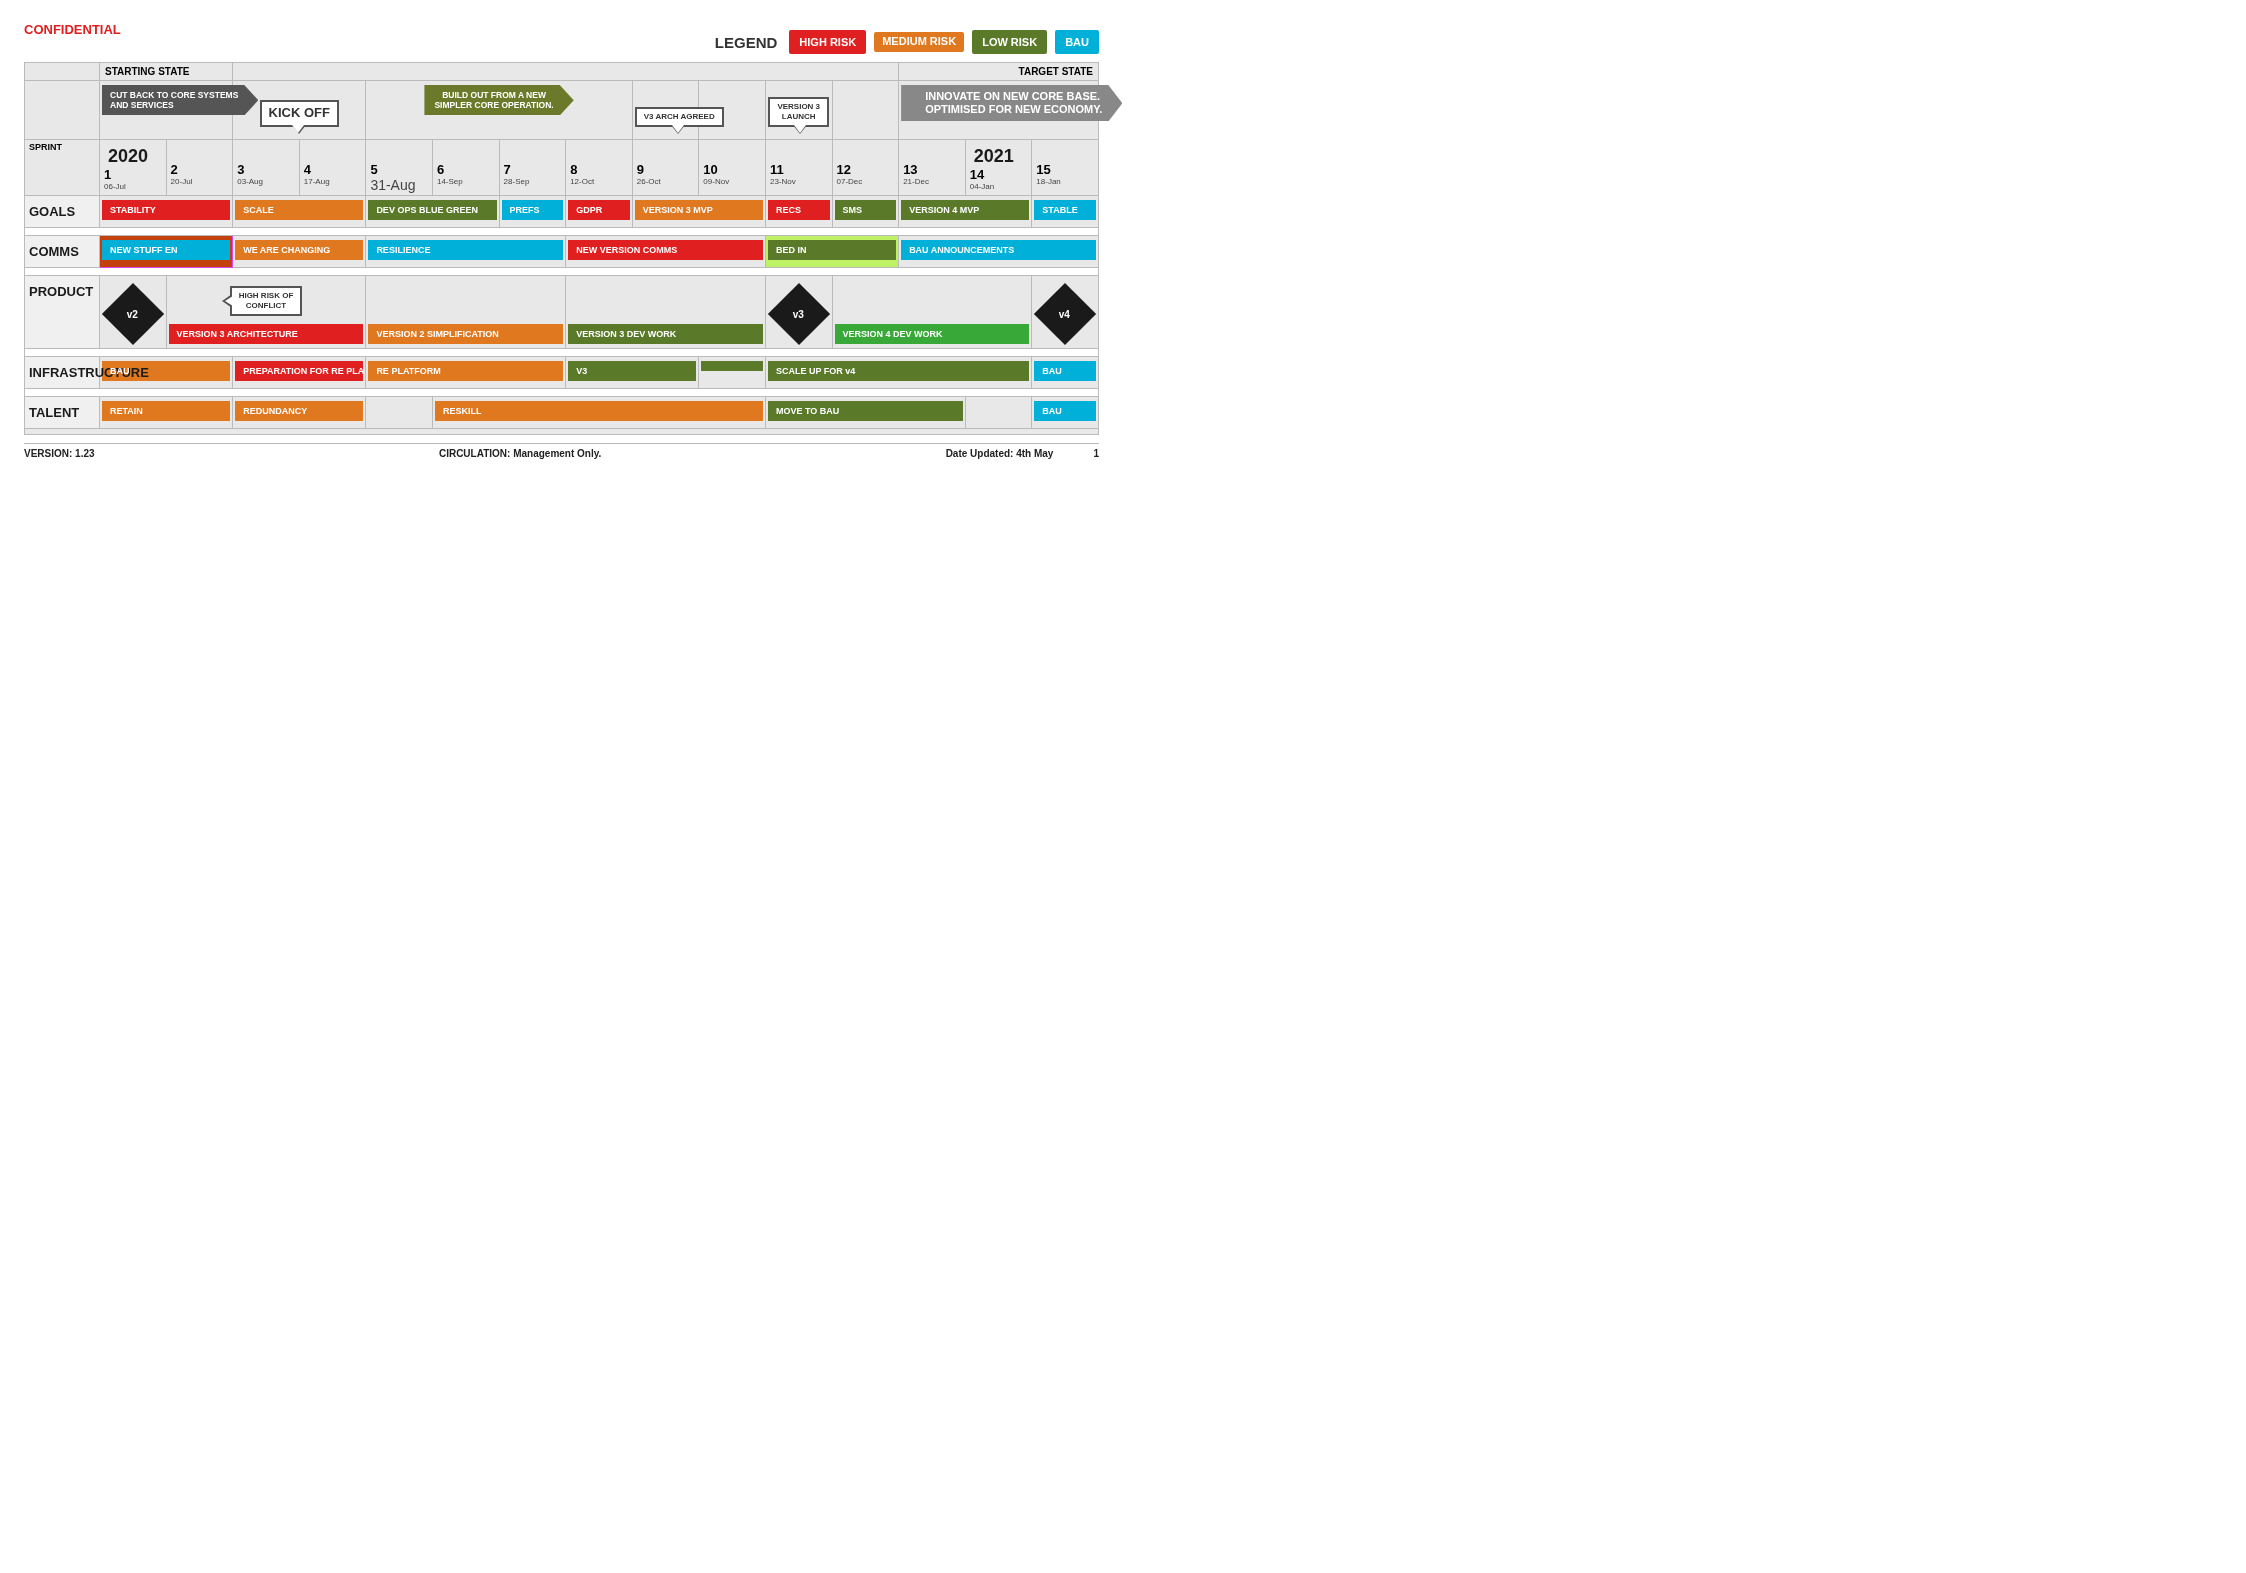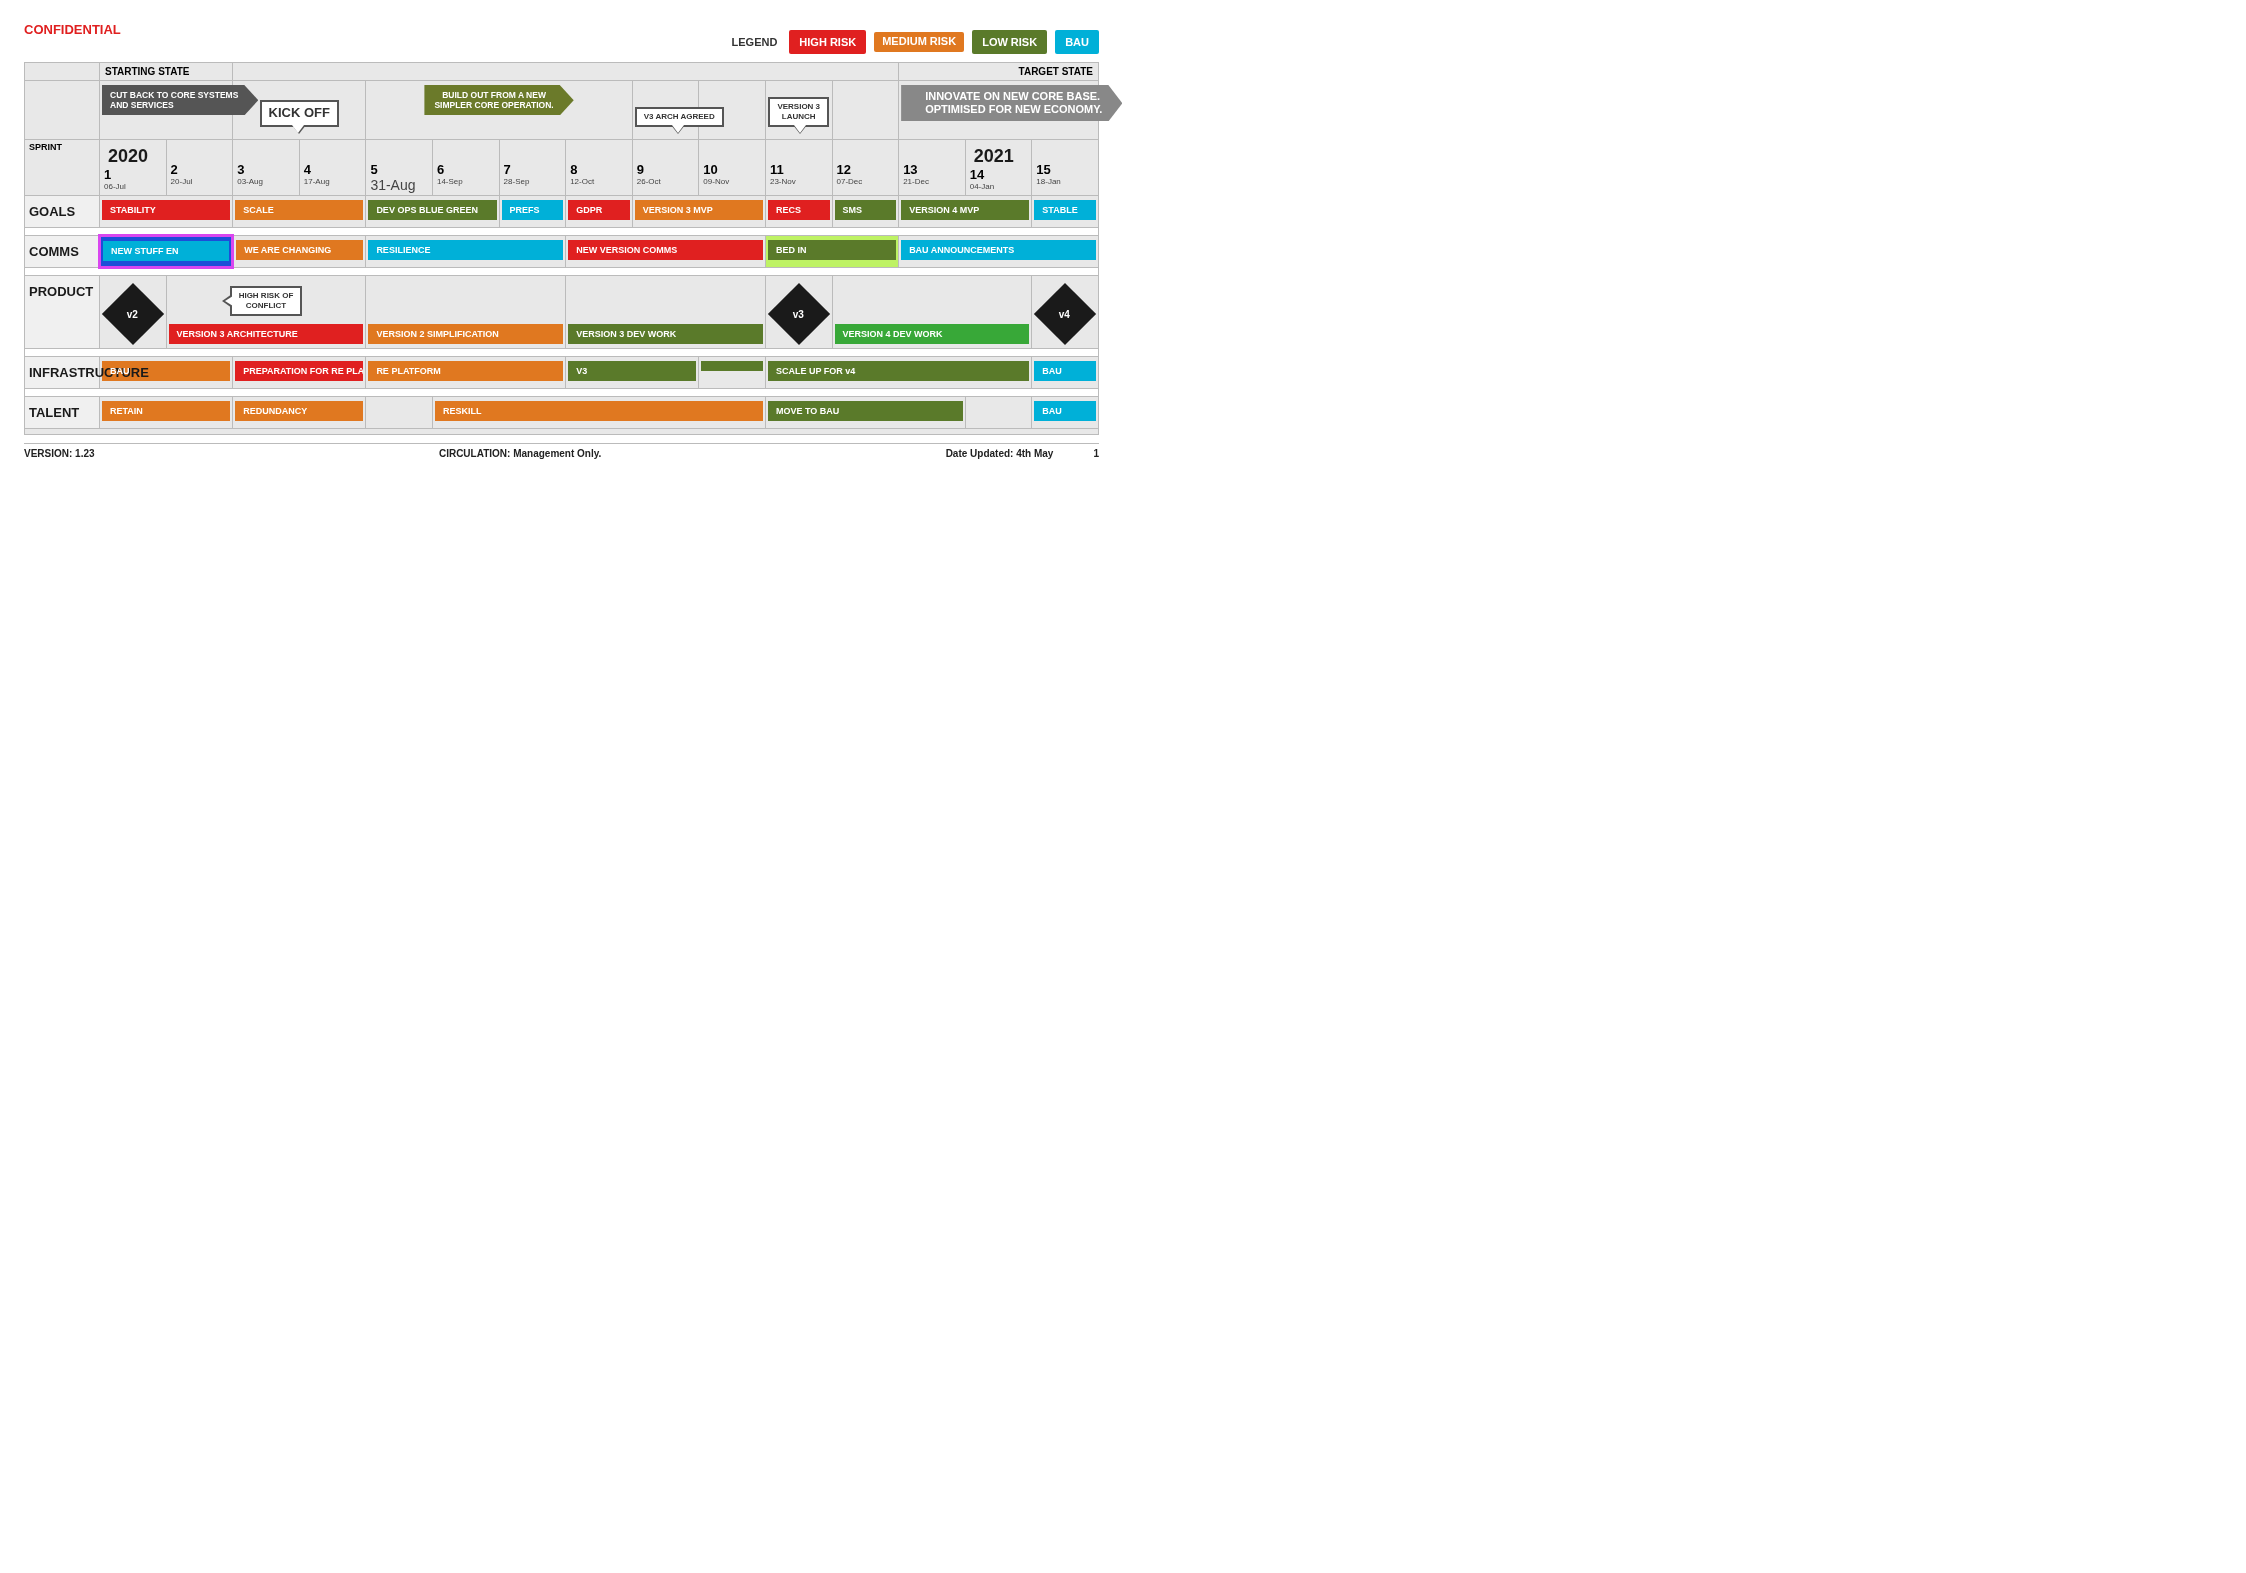--- a/index.html
+++ b/index.html
@@ -29,21 +29,21 @@
       color: #e02020;
       margin-top: 2px;
     }
     .legend-block {
       display: flex;
       align-items: center;
       gap: 8px;
       margin-top: 10px;
     }
     .legend-label {
-      font-size: 11px;
+      font-size: 15px;
       font-weight: 700;
       color: #333;
       margin-right: 4px;
     }
     .legend-badge {
       padding: 6px 10px;
       font-size: 11px;
       font-weight: 700;
       color: #fff;
       border-radius: 2px;
@@ -394,21 +394,21 @@
       </td>
     </tr>
 
     <tr style="height:8px;">
       <td style="background:#fff;border:1px solid #bbb;" colspan="16"></td>
     </tr>
 
     <tr>
       <td class="section-label" style="background:#f0f0f0;font-size:13px;font-weight:700;padding:8px 4px;border:1px solid #bbb;vertical-align:top;">COMMS</td>
 
-      <td colspan="2" style="background:#1d4ed8;border:3px solid #d946ef;padding:4px 2px;">
+      <td colspan="2" style="background:#c2410c;border:1px solid #d946ef;padding:4px 2px;">
         <span class="hbar hbar-cyan">NEW STUFF EN</span>
       </td>
 
       <td colspan="2" style="background:#e8e8e8;border:1px solid #bbb;padding:4px 2px;">
         <span class="hbar hbar-orange">WE ARE CHANGING</span>
       </td>
 
       <td colspan="3" style="background:#e8e8e8;border:1px solid #bbb;padding:4px 2px;">
         <span class="hbar hbar-cyan">RESILIENCE</span>
       </td>

